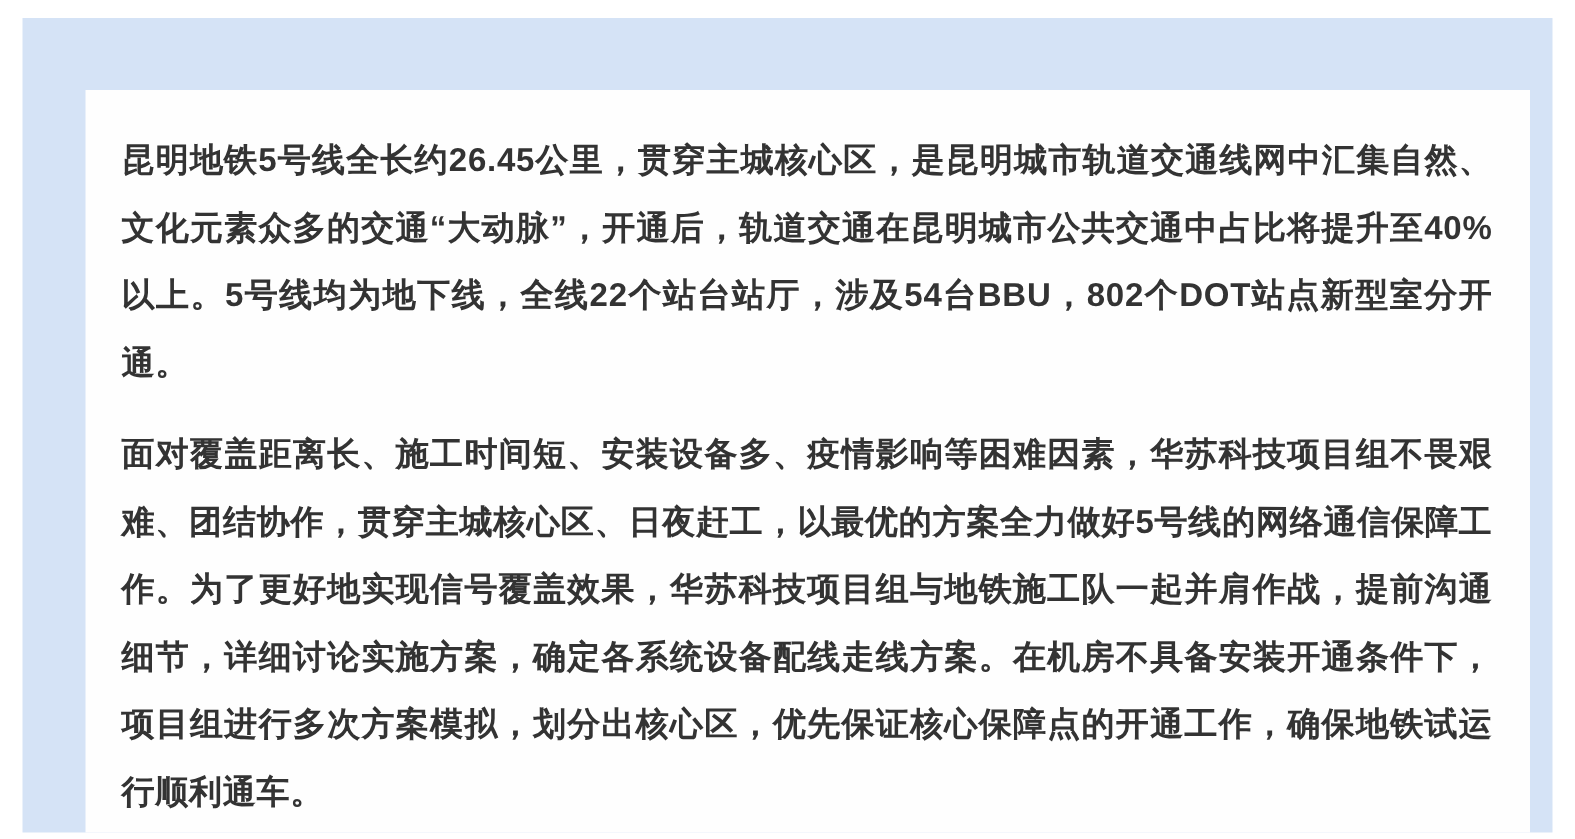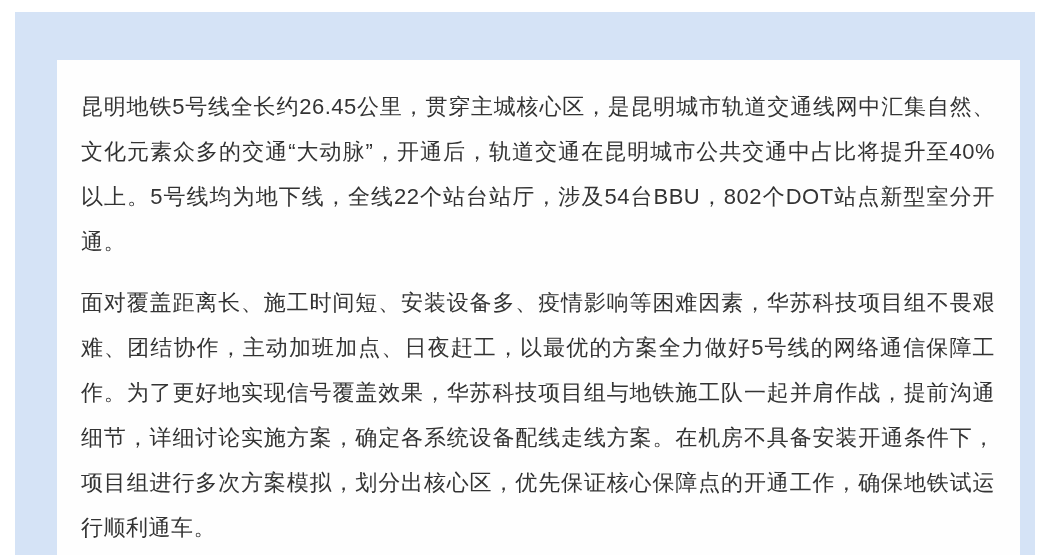--- a/index.html
+++ b/index.html
@@ -15,20 +15,21 @@
     background: #ffffff;
     overflow: hidden;
   }
   .blue-panel {
     position: absolute;
     left: 15px;
     top: 12px;
     width: 1020px;
     height: 543px;
     background: #d5e3f6;
+    font-weight: bold;
   }
   .content-card {
     position: absolute;
     left: 42px;
     top: 48px;
     width: 963px;
     height: 495px;
     background: #fefefe;
     box-sizing: border-box;
     padding: 24px 25px 18px 24px;
@@ -46,16 +47,16 @@
     margin-bottom: 0;
   }
 </style>
 </head>
 <body>
 
 <div class="viewport">
   <div class="blue-panel">
     <div class="content-card">
       <p class="article-paragraph">昆明地铁5号线全长约26.45公里，贯穿主城核心区，是昆明城市轨道交通线网中汇集自然、文化元素众多的交通“大动脉”，开通后，轨道交通在昆明城市公共交通中占比将提升至40%以上。5号线均为地下线，全线22个站台站厅，涉及54台BBU，802个DOT站点新型室分开通。</p>
-      <p class="article-paragraph">面对覆盖距离长、施工时间短、安装设备多、疫情影响等困难因素，华苏科技项目组不畏艰难、团结协作，主动加班加点、日夜赶工，以最优的方案全力做好5号线的网络通信保障工作。为了更好地实现信号覆盖效果，华苏科技项目组与地铁施工队一起并肩作战，提前沟通细节，详细讨论实施方案，确定各系统设备配线走线方案。在机房不具备安装开通条件下，项目组进行多次方案模拟，划分出核心区，优先保证核心保障点的开通工作，确保地铁试运行顺利通车。</p>
+      <p class="article-paragraph">面对覆盖距离长、施工时间短、安装设备多、疫情影响等困难因素，华苏科技项目组不畏艰难、团结协作，贯穿主城核心区、日夜赶工，以最优的方案全力做好5号线的网络通信保障工作。为了更好地实现信号覆盖效果，华苏科技项目组与地铁施工队一起并肩作战，提前沟通细节，详细讨论实施方案，确定各系统设备配线走线方案。在机房不具备安装开通条件下，项目组进行多次方案模拟，划分出核心区，优先保证核心保障点的开通工作，确保地铁试运行顺利通车。</p>
     </div>
   </div>
 </div>
 
 </body></html>

